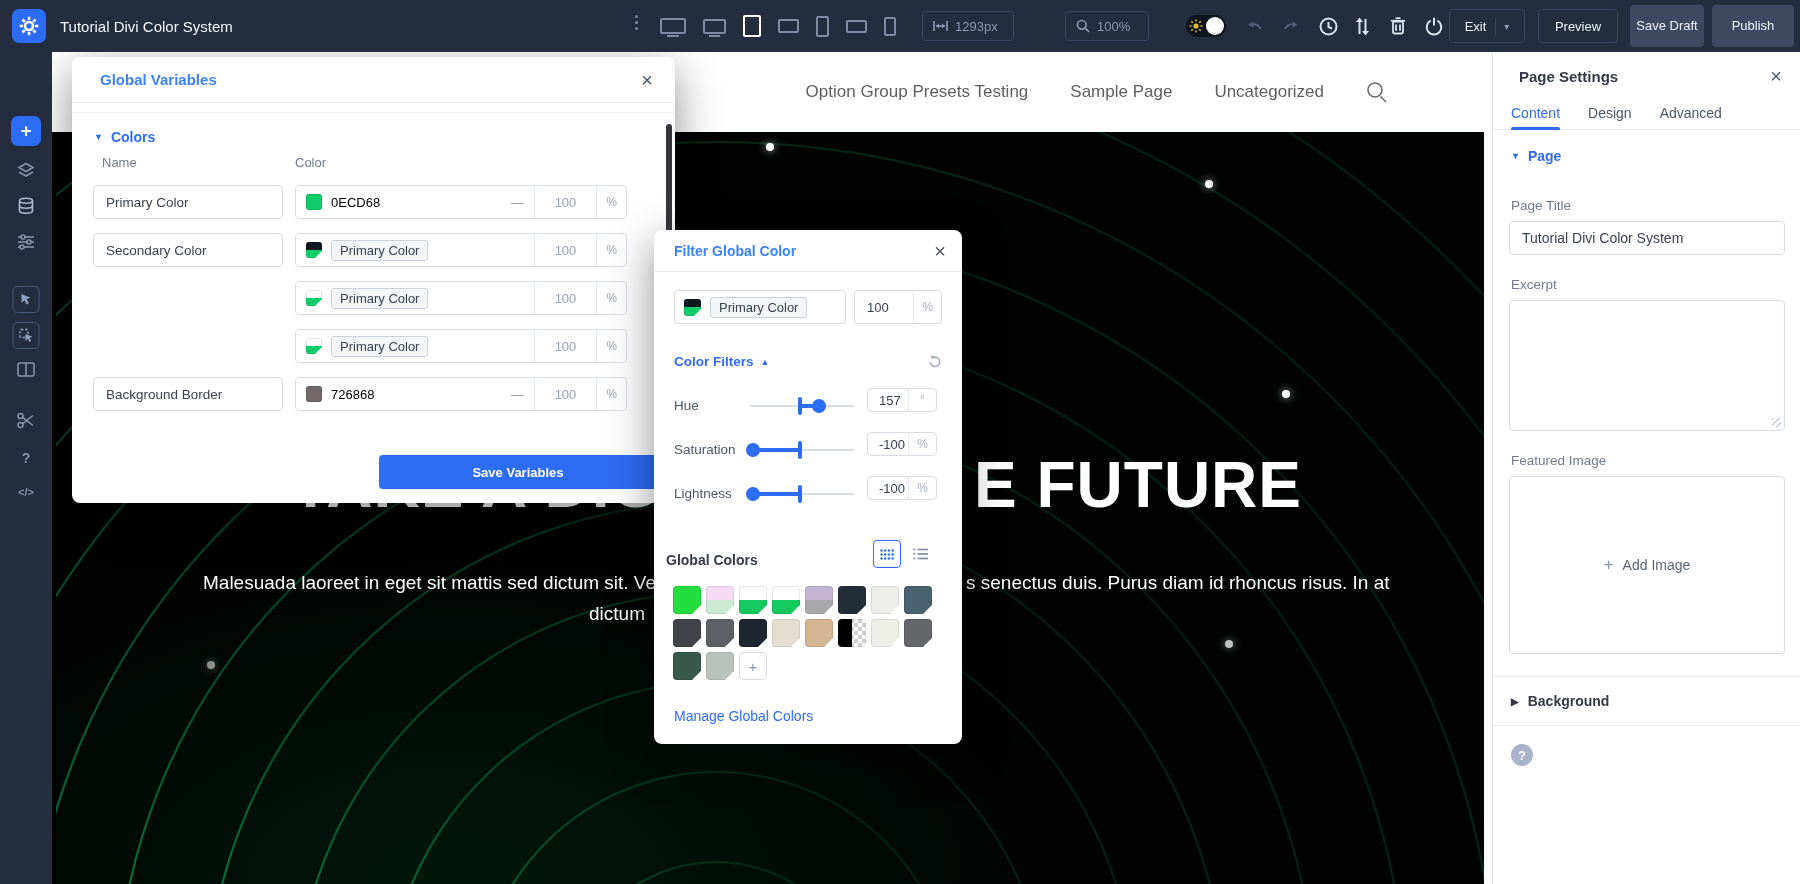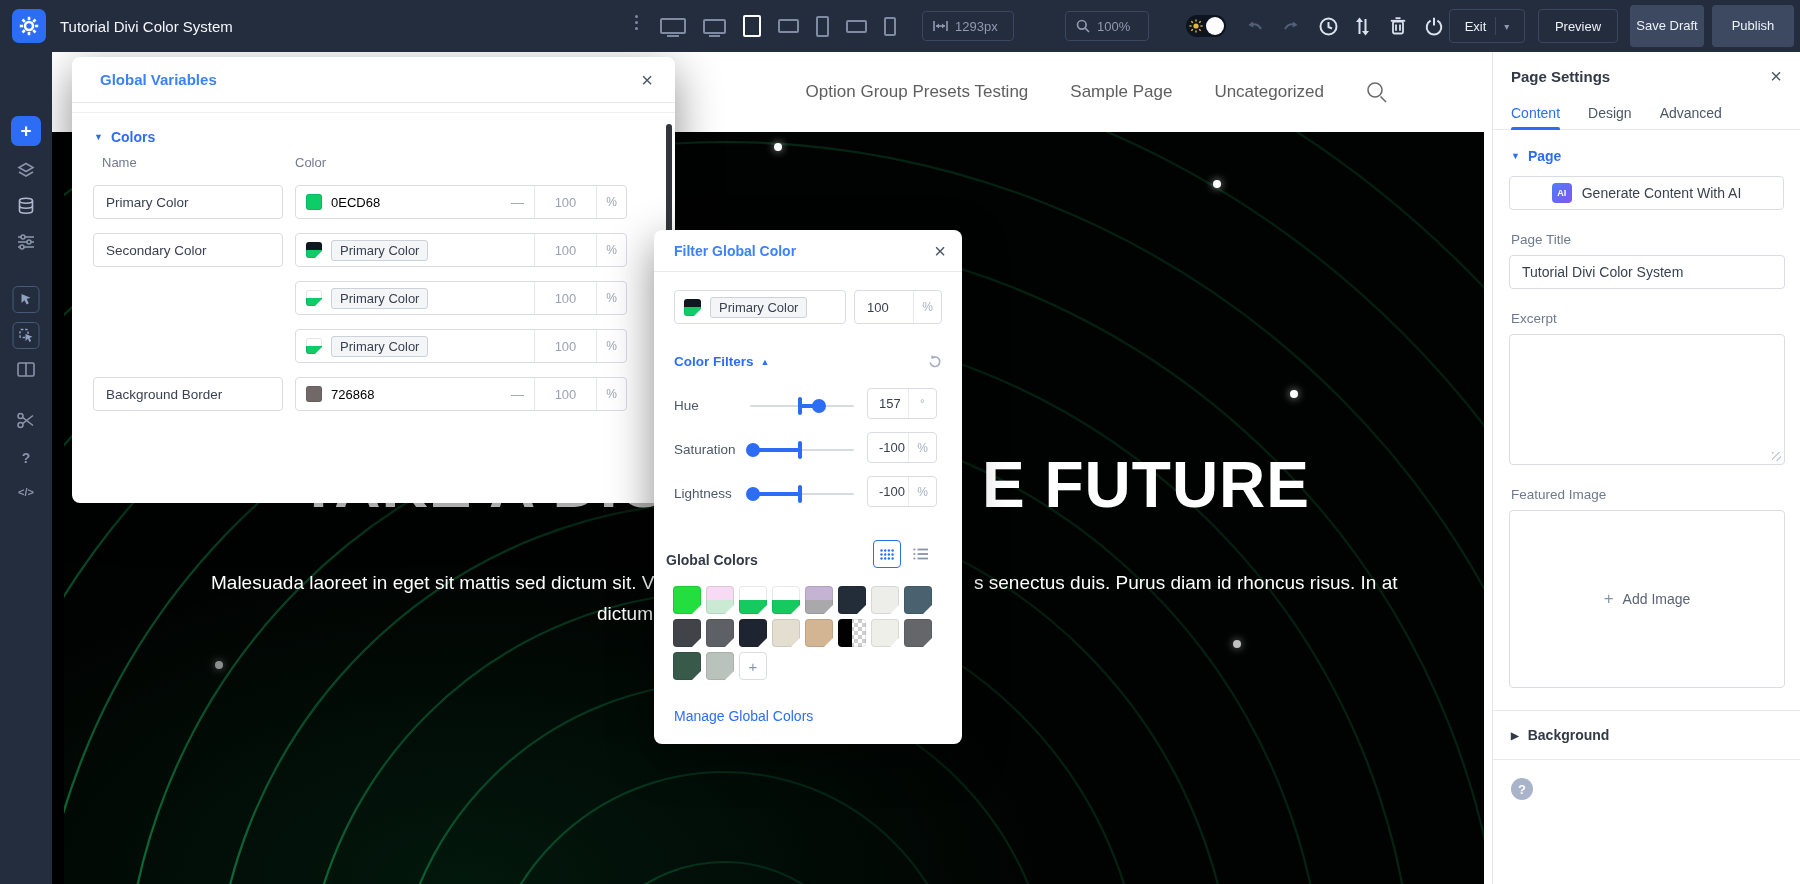--- a/index.html
+++ b/index.html
@@ -42,21 +42,21 @@
   .sb-item { position:absolute; left:50%; transform:translateX(-50%); display:flex; align-items:center; justify-content:center; cursor:pointer; color:#8a94a8; }
   .sb-plus { width:30px; height:30px; border-radius:7px; background:#2d6df6; color:#fff; font-size:19px; font-weight:bold; }
   .sb-box { width:27px; height:27px; border:1px solid #49597a; border-radius:5px; }
   .sb-glyph { font-size:14px; font-weight:bold; }
 
   
   .canvas { position:absolute; left:52px; top:52px; width:1432px; height:832px; background:#000; z-index:1; overflow:hidden; }
   .canvas-scrollbar { position:absolute; left:1484px; top:52px; width:8px; height:832px; background:#ffffff; z-index:5; }
   .page-nav { position:absolute; left:0; top:0; width:1432px; height:80px; background:#ffffff; display:flex; align-items:center; justify-content:flex-end; gap:42px; padding-right:96px; }
   .page-nav a { color:#5f5f5f; font-size:17px; text-decoration:none; cursor:pointer; }
-  .hero { position:absolute; left:12px; top:80px; width:1432px; height:752px; background:
+  .hero { position:absolute; left:4px; top:80px; width:1432px; height:752px; background:
       radial-gradient(ellipse 900px 500px at 28% 100%, rgba(14,205,104,0.10), transparent 65%), #010302; overflow:hidden; }
   .hero svg.rings { position:absolute; left:0; top:0; }
   .hero-dot { position:absolute; width:8px; height:8px; border-radius:50%; background:#fff; box-shadow:0 0 8px rgba(255,255,255,.7); }
   .hero-h { position:absolute; color:#ffffff; font-size:64px; font-weight:600; letter-spacing:1px; white-space:nowrap; }
   .hero-p { position:absolute; color:#ffffff; font-size:19px; white-space:nowrap; }
 
   
   .modal { position:absolute; background:#fff; border-radius:8px; box-shadow:0 14px 45px rgba(0,0,0,.45); }
   .m-head { display:flex; align-items:center; justify-content:space-between; border-bottom:1px solid #e8eaef; }
   .m-title { font-size:15px; font-weight:bold; color:#3b82f6; }
@@ -105,38 +105,38 @@
   .fm-filters-label { color:#2d6df6; font-size:13.5px; font-weight:bold; cursor:pointer; }
   .fm-filters-caret { color:#2d6df6; font-size:9px; margin-left:7px; cursor:pointer; }
   .fm-reset { margin-left:auto; cursor:pointer; display:flex; }
   .fm-sliders { position:absolute; left:0; top:158px; width:100%; }
   .fm-srow { position:absolute; left:0; width:100%; height:34px; }
   .fm-slabel { position:absolute; left:20px; top:50%; transform:translateY(-50%); font-size:13.5px; color:#4c5866; }
   .fm-track { position:absolute; left:96px; top:50%; width:104px; height:2px; background:#d7dbe2; border-radius:1px; }
   .fm-fill { position:absolute; top:-1px; height:4px; background:#2d6df6; border-radius:2px; }
   .fm-tick { position:absolute; top:-8px; width:4px; height:18px; background:#2d6df6; border-radius:2px; transform:translateX(-2px); }
   .fm-handle { position:absolute; top:-6px; width:14px; height:14px; border-radius:50%; background:#2d6df6; transform:translateX(-7px); cursor:pointer; }
-  .fm-valsmall { position:absolute; left:213px; top:0; width:70px; height:31px; }
+  .fm-valsmall { position:absolute; left:213px; top:0; width:70px; height:24px; }
   .fm-valsmall .v { padding-left:11px; }
   .fm-gc-head { position:absolute; left:12px; top:310px; width:268px; display:flex; align-items:flex-end; }
   .fm-gc-label { font-size:14px; font-weight:bold; color:#333946; }
   .gc-toggle { margin-left:auto; display:flex; gap:5px; }
   .gc-tbtn { width:28px; height:28px; border-radius:4px; display:flex; align-items:center; justify-content:center; cursor:pointer; }
   .gc-tbtn.active { border:1px solid #2d6df6; }
   .gc-grid { position:absolute; left:19px; top:356px; width:270px; display:flex; flex-wrap:wrap; gap:5px; }
   .gc-sw { width:28px; height:28px; border-radius:4px; position:relative; box-shadow:inset 0 0 0 1px rgba(0,0,0,.09); cursor:pointer; }
   .gc-sw .fold { border-width:0 0 9px 9px; }
   .gc-add { width:28px; height:28px; border:1px solid #d9dde3; border-radius:4px; background:#fff; color:#8a94a8; font-size:15px; display:flex; align-items:center; justify-content:center; cursor:pointer; box-shadow:none; }
   .gc-alpha { background-image:linear-gradient(90deg,#000 0 50%, rgba(0,0,0,0) 50%), repeating-conic-gradient(#cfcfcf 0% 25%, #ffffff 0% 50%); background-size:auto, 8px 8px; }
   .fm-manage { position:absolute; left:20px; top:478px; color:#2d6df6; font-size:14px; cursor:pointer; }
 
   
   .panel { position:absolute; left:1492px; top:52px; width:308px; height:832px; background:#fff; border-left:1px solid #e3e6ea; z-index:50; }
   .p-head { display:flex; align-items:center; justify-content:space-between; padding:14px 18px 10px 18px; }
-  .p-title { font-size:15px; font-weight:bold; color:#333946; }
+  .p-title { font-size:15px; font-weight:bold; color:#333946;margin-left:8px; }
   .p-tabs { display:flex; gap:28px; padding:0 18px; border-bottom:1px solid #e8eaef; height:34px; }
   .p-tab { font-size:14px; color:#4c5866; cursor:pointer; position:relative; display:flex; align-items:center; }
   .p-tab.active { color:#2d6df6; }
   .p-tab.active::after { content:''; position:absolute; left:0; right:0; bottom:-1px; height:3px; background:#2d6df6; border-radius:2px 2px 0 0; }
   .p-section { display:flex; align-items:center; gap:8px; padding:18px 18px 12px 18px; color:#2d6df6; font-size:14px; font-weight:bold; cursor:pointer; }
   .caret-down { font-size:9px; }
   .ai-btn { margin:0 16px; height:34px; border:1px solid #d9dde3; border-radius:4px; display:flex; align-items:center; justify-content:center; gap:10px; font-size:14px; color:#3a4252; cursor:pointer; background:#fff; }
   .ai-ico { width:20px; height:20px; border-radius:4px; background:linear-gradient(135deg,#4F7DF5,#8057F2); color:#fff; font-size:9px; font-weight:bold; display:flex; align-items:center; justify-content:center; }
   .p-label { padding:22px 18px 8px 18px; font-size:13.5px; color:#707a8e; }
   .p-input { margin:0 16px; width:276px; height:34px; border:1px solid #d9dde3; border-radius:4px; font-size:14px; color:#3a4252; padding:0 12px; font-family:"Liberation Sans", sans-serif; }
@@ -461,20 +461,21 @@
             <div class="swatch sw" style="background: rgb(114, 104, 104);"></div>
             <span class="gv-hex">726868</span>
             <span class="gv-dash">—</span>
           </div>
           <div class="gv-val">100</div>
           <div class="gv-unit">%</div>
         </div>
       </div>
     </div>
   <div class="gv-actions">
+    <div class="btn-save">Save Variables</div>
   </div>
   <div class="gv-scrollbar"></div>
 </div>
 
 <div class="modal fm">
   <div class="m-head">
     <div class="m-title">Filter Global Color</div>
     <div class="m-close">×</div>
   </div>
 
@@ -645,24 +646,20 @@
       <div class="p-tab active">Content</div>
       <div class="p-tab">Design</div>
       <div class="p-tab">Advanced</div>
     </div>
 
   <div class="p-section">
     <span class="caret-down">▼</span>
     <span>Page</span>
   </div>
 
-  <div class="ai-btn">
-    <span class="ai-ico">AI</span>
-    <span>Generate Content With AI</span>
-  </div>
 
   <div class="p-label">Page Title</div>
   <input class="p-input" value="Tutorial Divi Color System" style="">
 
   <div class="p-label">Excerpt</div>
   <div class="p-textarea-wrap">
     <textarea style=""></textarea>
   </div>
 
   <div class="p-label">Featured Image</div>

